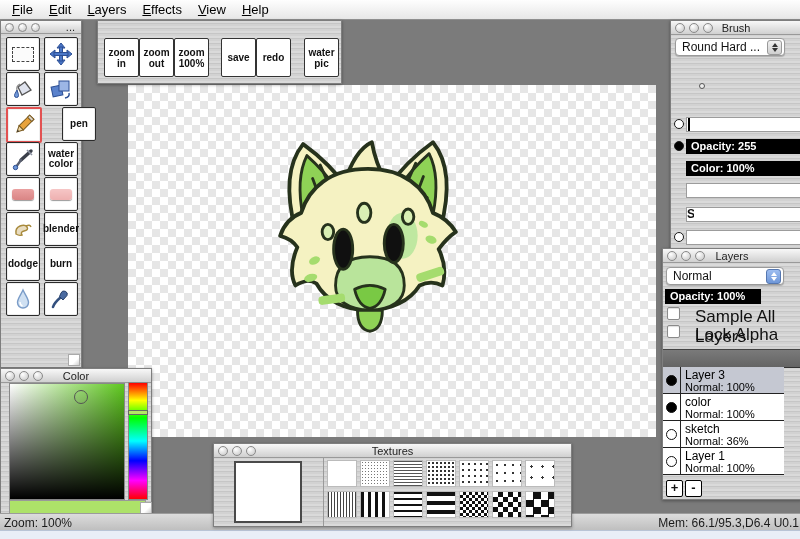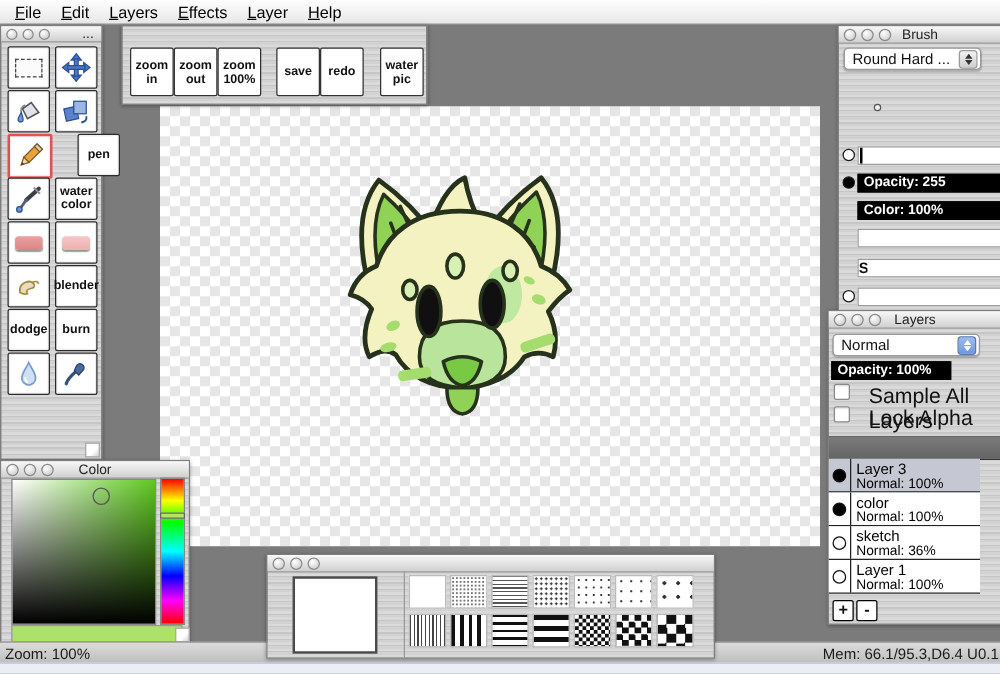--- a/index.html
+++ b/index.html
@@ -103,21 +103,21 @@
   #bottom-strip{left:0;top:530px;width:800px;height:9px;background:#e9eef7;border-top:1px solid #b9c4d6}
 </style>
 </head>
 <body>
 
 <div id="menubar" class="abs">
   <span class="menu-item">File</span>
   <span class="menu-item">Edit</span>
   <span class="menu-item">Layers</span>
   <span class="menu-item">Effects</span>
-  <span class="menu-item">Layer</span>
+  <span class="menu-item">View</span>
   <span class="menu-item">Help</span>
 </div>
 
 <div id="document" class="abs">
   <svg class="abs" style="left:130px;top:40px" width="220" height="212" viewBox="0 0 220 222">
     <g stroke="#26321c" stroke-width="4" stroke-linejoin="round" stroke-linecap="round">
 
       <path d="M34,110 Q18,50 42,20 Q70,40 90,68 Q60,82 34,110 Z" fill="#f5f2c2"></path>
       <path d="M186,108 Q202,48 178,18 Q150,38 130,66 Q160,80 186,108 Z" fill="#f5f2c2"></path>
       <path d="M42,96 Q34,56 46,32 Q64,48 78,68 Q58,78 42,96 Z" fill="#8fd256" stroke-width="3"></path>
@@ -378,20 +378,21 @@
   </div>
   <div id="cur-swatch" class="abs" style="background:#ade269" title="#ade269"></div>
   <div class="grip abs" style="left:139px;top:133px"></div>
 </div>
 
 <div id="textures" class="abs metal panel">
   <div class="titlebar">
     <span class="tl"></span>
     <span class="tl"></span>
     <span class="tl"></span>
+    <span class="title-text">Textures</span>
   </div>
   <div id="tx-preview" class="abs"></div>
   <div id="tx-divider" class="abs"></div>
   <div class="tx tx0" style="left:113px;top:16px" title="blank"></div>
   <div class="tx tx1" style="left:146px;top:16px" title="noise"></div>
   <div class="tx tx2" style="left:179px;top:16px" title="fine horizontal lines"></div>
   <div class="tx tx3" style="left:212px;top:16px" title="dense dots"></div>
   <div class="tx tx4" style="left:245px;top:16px" title="medium dots"></div>
   <div class="tx tx5" style="left:278px;top:16px" title="sparse dots"></div>
   <div class="tx tx6" style="left:311px;top:16px" title="very sparse dots"></div>

